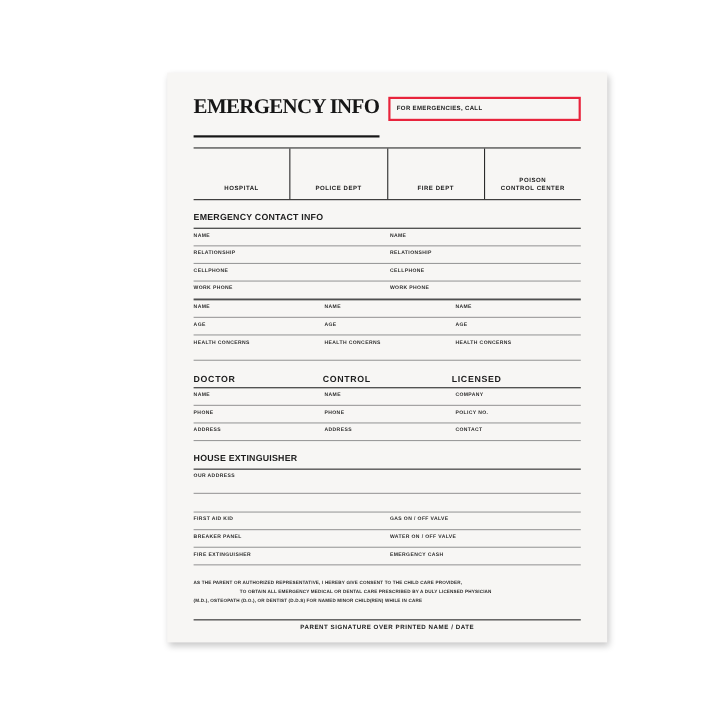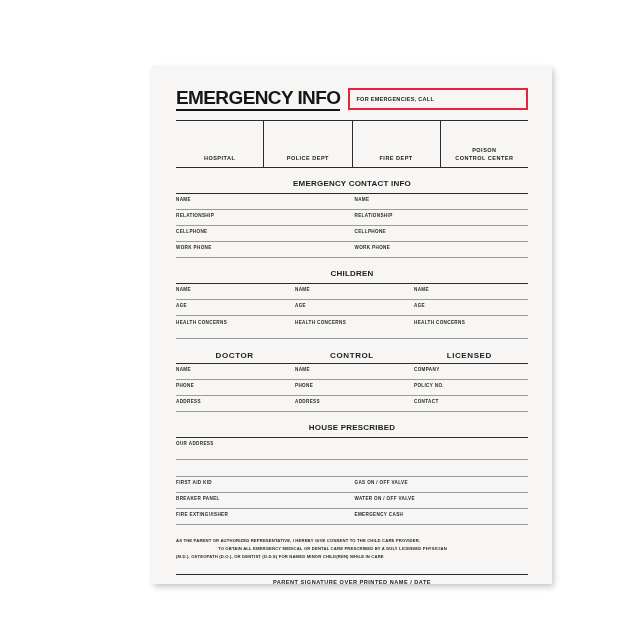--- a/index.html
+++ b/index.html
@@ -39,28 +39,28 @@
     box-sizing: border-box;
   }
 
   
   .hdr {
     display: flex;
     align-items: flex-start;
     gap: 8px;
   }
   .title {
-    font-family: Liberation Sans, sans-serif;
+    font-family: Liberation Serif, serif;
     font-weight: bold;
     font-size: 19px;
     letter-spacing: -0.6px;
     color: #161616;
     line-height: 1;
     border-bottom: 2px solid #161616;
-    padding-bottom: 2px;
+    padding-bottom: 16px;
     white-space: nowrap;
   }
   .callbox {
     flex: 1;
     border: 2px solid #e8243c;
     height: 22px;
     margin-top: 0px;
     display: flex;
     align-items: center;
     padding-left: 6px;
@@ -100,21 +100,20 @@
     line-height: 1.5;
   }
 
   
   .sec-h {
     font-size: 8px;
     font-weight: bold;
     letter-spacing: 0.2px;
     color: #1c1c1c;
     margin: 11px 0 5px 0;
-    text-align: center;
   }
 
   
   .rowline {
     display: flex;
     border-top: 1px solid #9b9b9b;
   }
   .rowline.first { border-top: 1px solid #2b2b2b; }
   .cell {
     flex: 1;
@@ -133,21 +132,20 @@
 
   
   .triheads {
     display: flex;
     margin-top: 12px;
     border-bottom: 1px solid #2b2b2b;
     padding-bottom: 3px;
   }
   .trihead {
     flex: 1;
-    text-align: center;
     font-size: 8px;
     font-weight: bold;
     letter-spacing: 0.6px;
     color: #1c1c1c;
   }
 
   
   .addr-row {
     border-top: 1px solid #2b2b2b;
     height: 22px;
@@ -228,21 +226,20 @@
           <div class="cell">CELLPHONE</div>
           <div class="cell pad">CELLPHONE</div>
         </div>
         <div class="rowline">
           <div class="cell">WORK PHONE</div>
           <div class="cell pad">WORK PHONE</div>
         </div>
         <div class="table-bottom"></div>
       </div>
 
-      <div class="sec-h">CHILDREN</div>
       <div>
         <div class="rowline first">
           <div class="cell">NAME</div>
           <div class="cell pad">NAME</div>
           <div class="cell pad">NAME</div>
         </div>
         <div class="rowline">
           <div class="cell">AGE</div>
           <div class="cell pad">AGE</div>
           <div class="cell pad">AGE</div>
@@ -272,21 +269,21 @@
           <div class="cell pad">POLICY NO.</div>
         </div>
         <div class="rowline">
           <div class="cell">ADDRESS</div>
           <div class="cell pad">ADDRESS</div>
           <div class="cell pad">CONTACT</div>
         </div>
         <div class="table-bottom"></div>
       </div>
 
-      <div class="sec-h">HOUSE PRESCRIBED</div>
+      <div class="sec-h">HOUSE EXTINGUISHER</div>
       <div>
         <div class="addr-row">OUR ADDRESS</div>
         <div class="addr-blank"></div>
         <div class="rowline">
           <div class="cell">FIRST AID KID</div>
           <div class="cell pad">GAS ON / OFF VALVE</div>
         </div>
         <div class="rowline">
           <div class="cell">BREAKER PANEL</div>
           <div class="cell pad">WATER ON / OFF VALVE</div>

